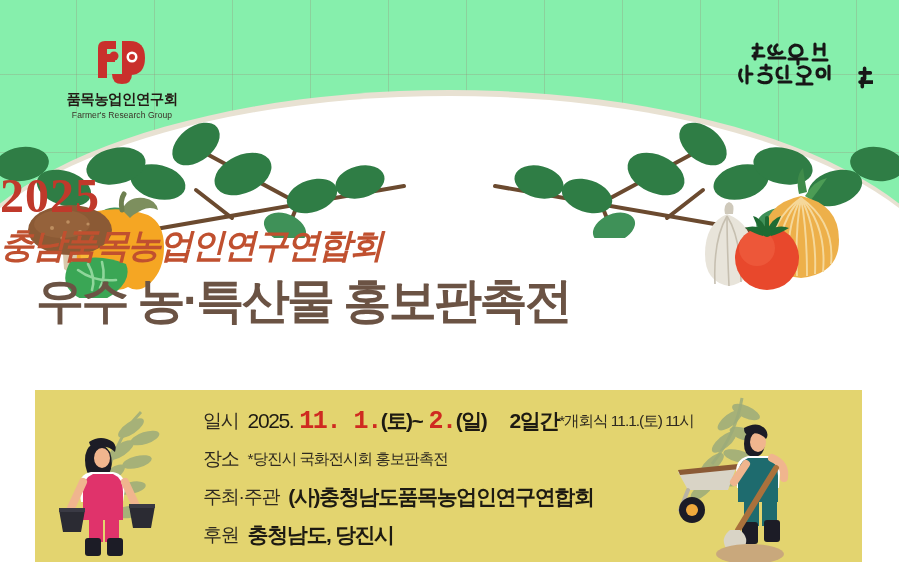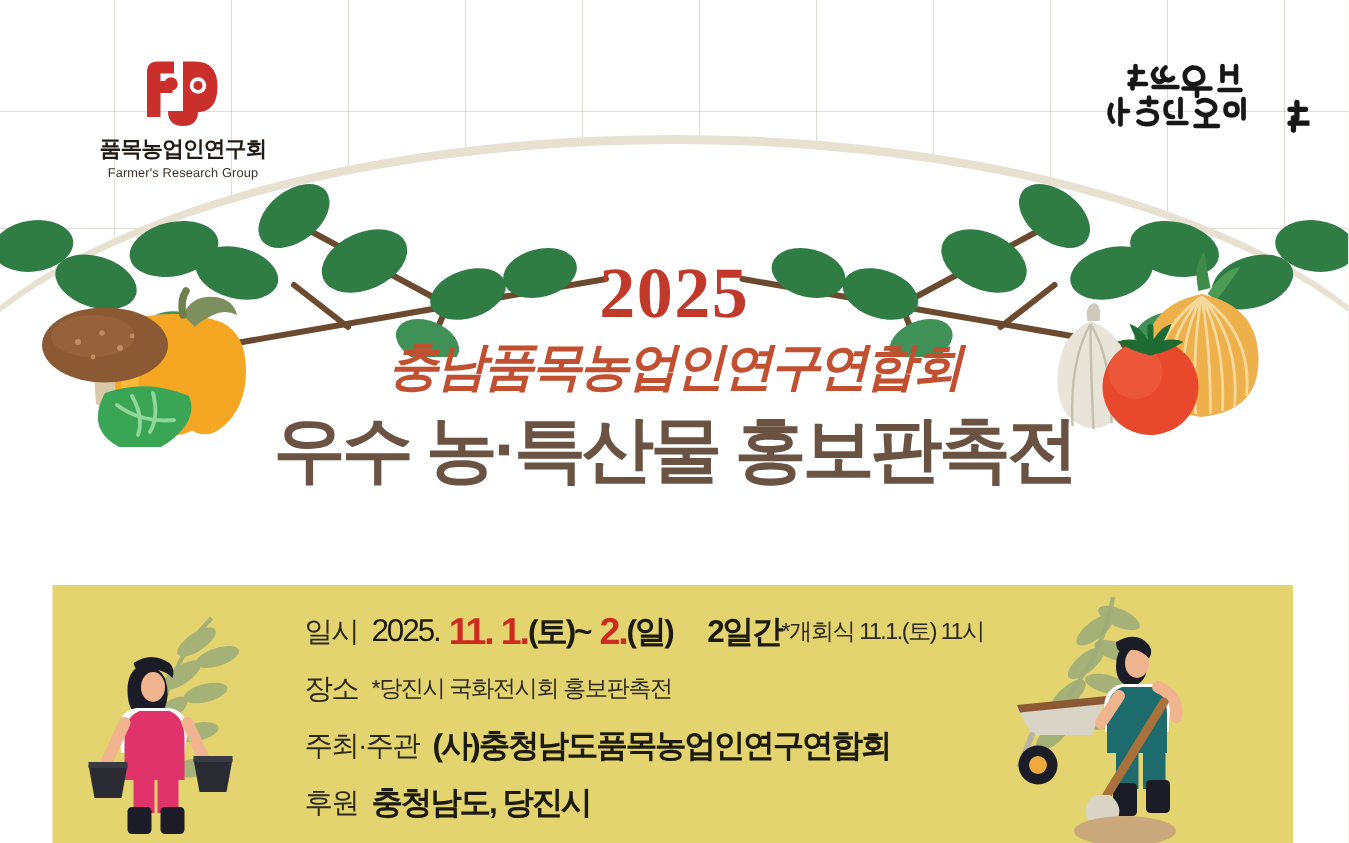--- a/index.html
+++ b/index.html
@@ -4,21 +4,21 @@
 <style>
   * { margin:0; padding:0; box-sizing:border-box; }
   html,body { width:899px; height:562px; overflow:hidden; }
   body {
     font-family:"Liberation Sans","DejaVu Sans",sans-serif;
     background:#f0ebe1;
     position:relative;
   }
 
   
-  #poster { position:absolute; inset:0; background:#ffffff; overflow:hidden;padding-left:44px; }
+  #poster { position:absolute; inset:0; background:#86efac; overflow:hidden;padding-left:44px; }
   #grid {
     position:absolute; inset:0;
     background-image:
       linear-gradient(to right, rgba(150,140,120,.30) 1px, transparent 1px),
       linear-gradient(to bottom, rgba(150,140,120,.30) 1px, transparent 1px);
     background-size:78px 78px;
     background-position:-2px -4px;
   }
 
   
@@ -43,45 +43,45 @@
     letter-spacing:-.6px; white-space:nowrap;
   }
   .logo-en {
     font-size:8.5px; color:#3b2f26; letter-spacing:.1px;
     margin-top:1px; white-space:nowrap;
   }
 
   #logo-right { position:absolute; right:26px; top:34px; width:140px; height:70px; }
 
   
-  #title-block { position:absolute; left:0; right:0; top:172px; text-align:center; }
+  #title-block { position:absolute; left:0; right:0; top:172px; }
   .t-year {
     font-family:"Liberation Serif","DejaVu Serif",serif;
     font-size:48px; font-weight:bold; color:#c0392b;
     letter-spacing:1px; line-height:1;
   }
   .t-org {
     font-size:34px; font-weight:bold; color:#c0502f;
     letter-spacing:-2.2px; line-height:1.15; margin-top:6px;font-style:italic;
   }
   .t-main {
     font-size:48px; font-weight:bold; color:#6b5344;
-    letter-spacing:-2.6px; line-height:1.1; margin-top:10px;
+    letter-spacing:-2.6px; line-height:1.1; margin-top:10px;margin-left:36px;
   }
 
   
   #info {
     position:absolute; left:35px; top:390px; width:827px; height:172px;
     background:#e3d46f; overflow:hidden;
   }
   #info-lines { position:absolute; left:0; right:0; top:12px; padding-left:168px; }
   .line { height:38px; display:flex; align-items:center; white-space:nowrap; }
   .lbl { font-size:19px; color:#2f2a20; letter-spacing:-1.2px; margin-right:9px; }
   .val { font-size:21px; font-weight:bold; color:#1d1a12; letter-spacing:-1.4px; }
-  .val-red { color:#cf2a20; font-weight:bold; }
+  .val-red { color:#cf2a20; font-weight:bold;font-family:Liberation Mono, monospace; }
   .note { font-size:15.5px; color:#2f2a20; letter-spacing:-1px; }
   .plain { font-weight:normal; }
 </style>
 </head>
 <body>
 
 <div id="poster">
   <div id="grid"></div>
   <div id="arch-shadow"></div>
   <div id="arch"></div>

